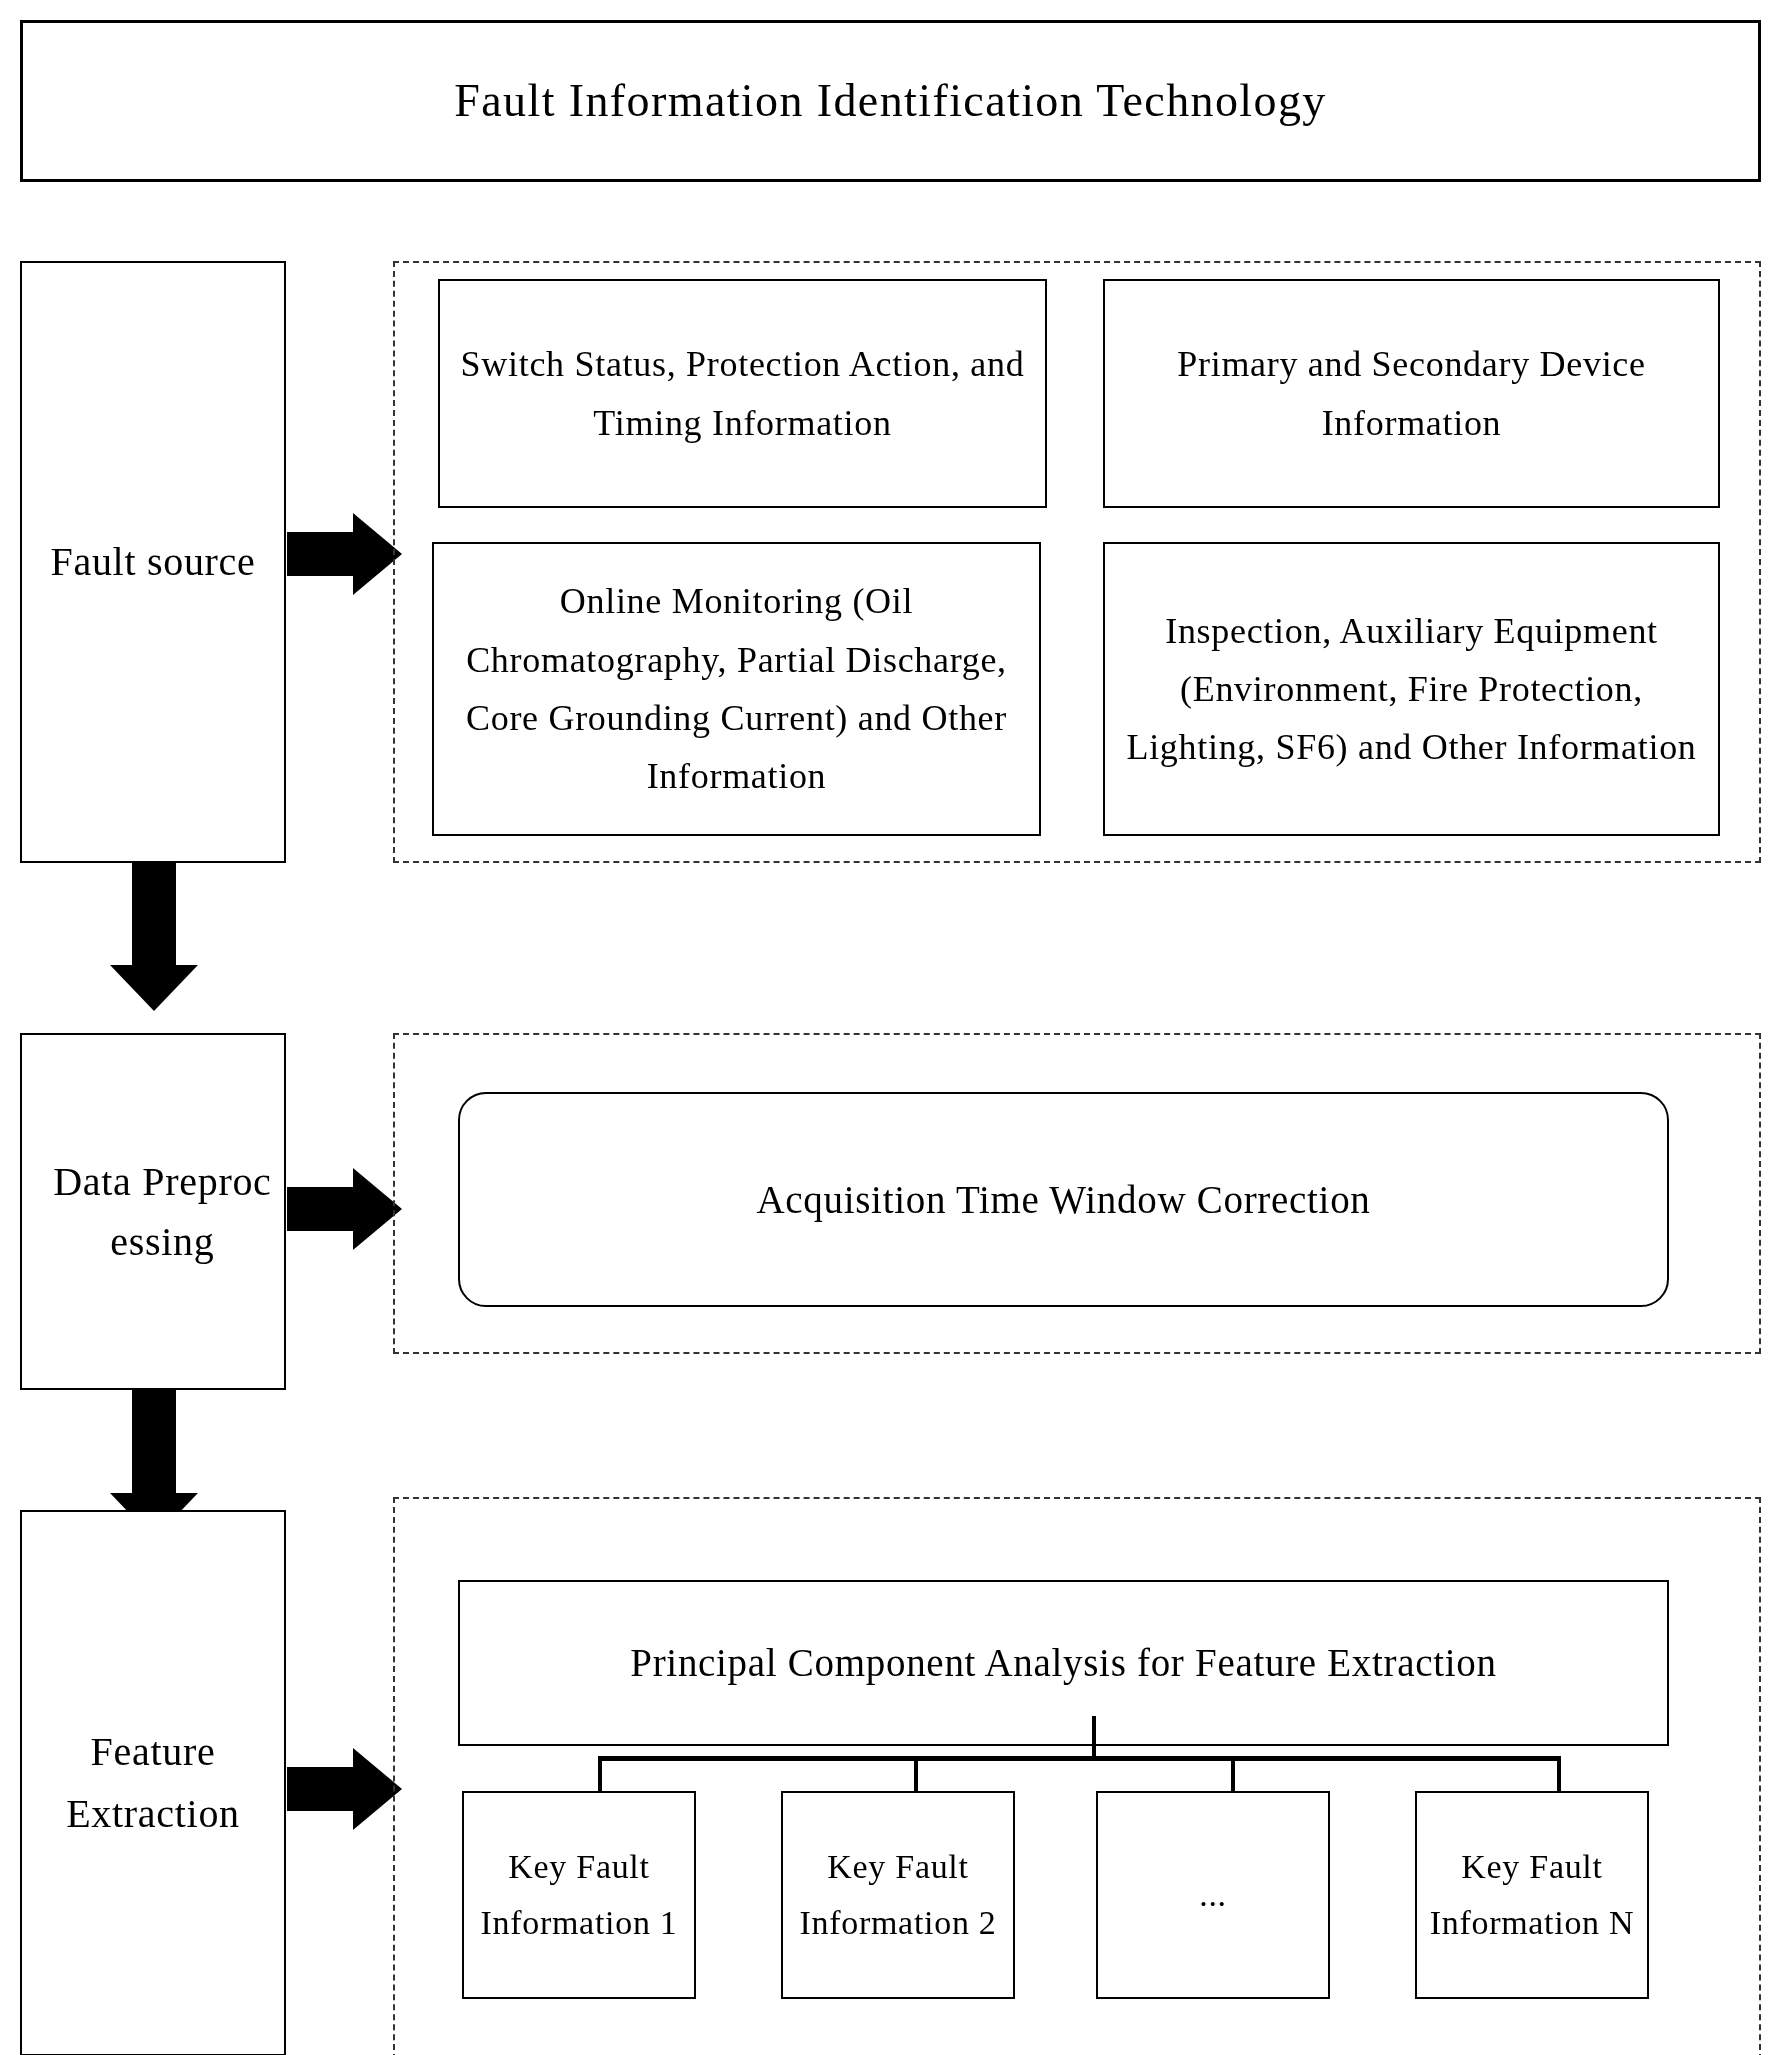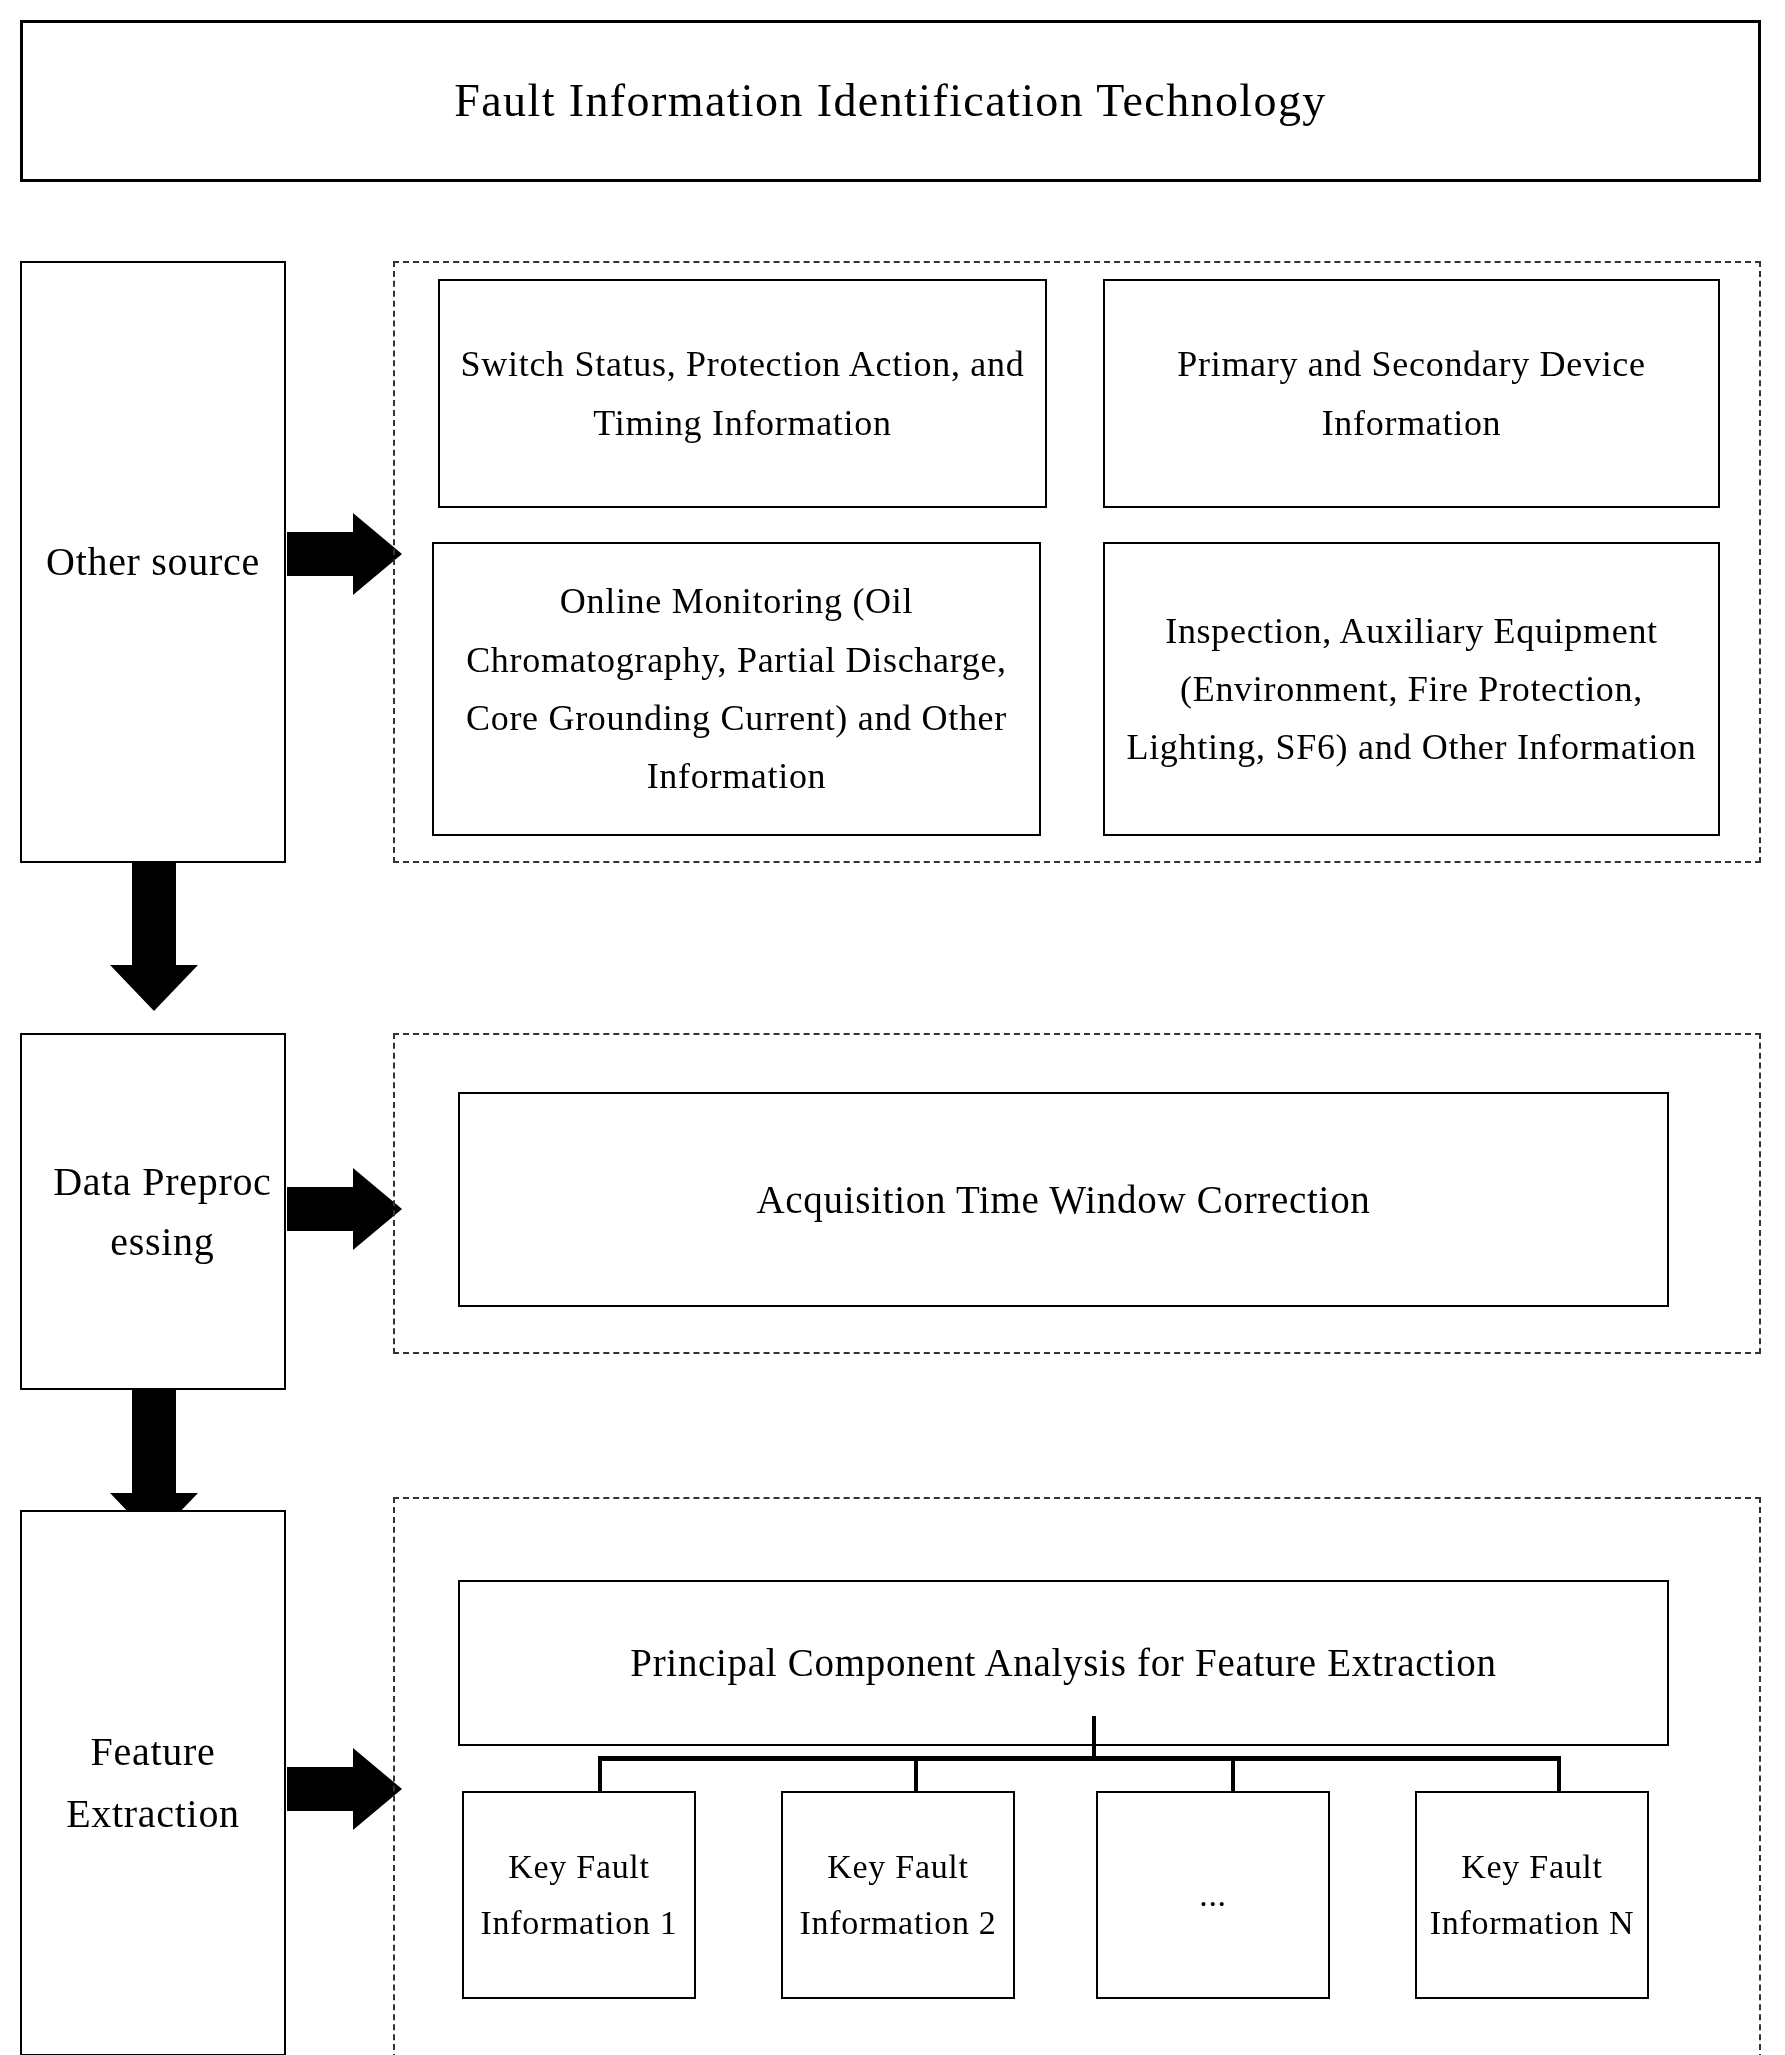--- a/index.html
+++ b/index.html
@@ -65,21 +65,21 @@
   #ds-b1{ left:438px; top:279px; width:609px; height:229px; }
   #ds-b1 .txt{ font-size:36px; }
   #ds-b2{ left:1103px; top:279px; width:617px; height:229px; }
   #ds-b2 .txt{ font-size:36px; }
   #ds-b3{ left:432px; top:542px; width:609px; height:294px; }
   #ds-b3 .txt{ font-size:36px; }
   #ds-b4{ left:1103px; top:542px; width:617px; height:294px; }
   #ds-b4 .txt{ font-size:36px; }
 
   
-  #pp-b1{ left:458px; top:1092px; width:1211px; height:215px; }
+  #pp-b1{ left:458px; top:1092px; width:1211px; height:215px;border-radius:28px; }
   #pp-b1 .txt{ font-size:39px; }
 
   
   #fe-pca{ left:458px; top:1580px; width:1211px; height:166px; }
   #fe-pca .txt{ font-size:39px; }
 
   .leaf{ width:234px; height:208px; top:1791px; }
   .leaf .txt{ font-size:34px; line-height:1.65; }
   #fe-leaf-0{ left:462px; }
   #fe-leaf-1{ left:781px; }
@@ -139,21 +139,21 @@
 </head>
 <body>
 
 <div id="stage">
 
   <div class="box" id="title-box">
     <span class="txt">Fault Information Identification Technology</span>
   </div>
 
   <div class="box stage-label" id="datasource-box">
-    <span class="txt">Other source</span>
+    <span class="txt">Fault source</span>
   </div>
 
   <div class="arrow-right" id="arr-ds">
     <div class="shaft"></div>
     <div class="head"></div>
   </div>
 
   <div class="dashed" id="ds-group"></div>
 
   <div class="box" id="ds-b2">

